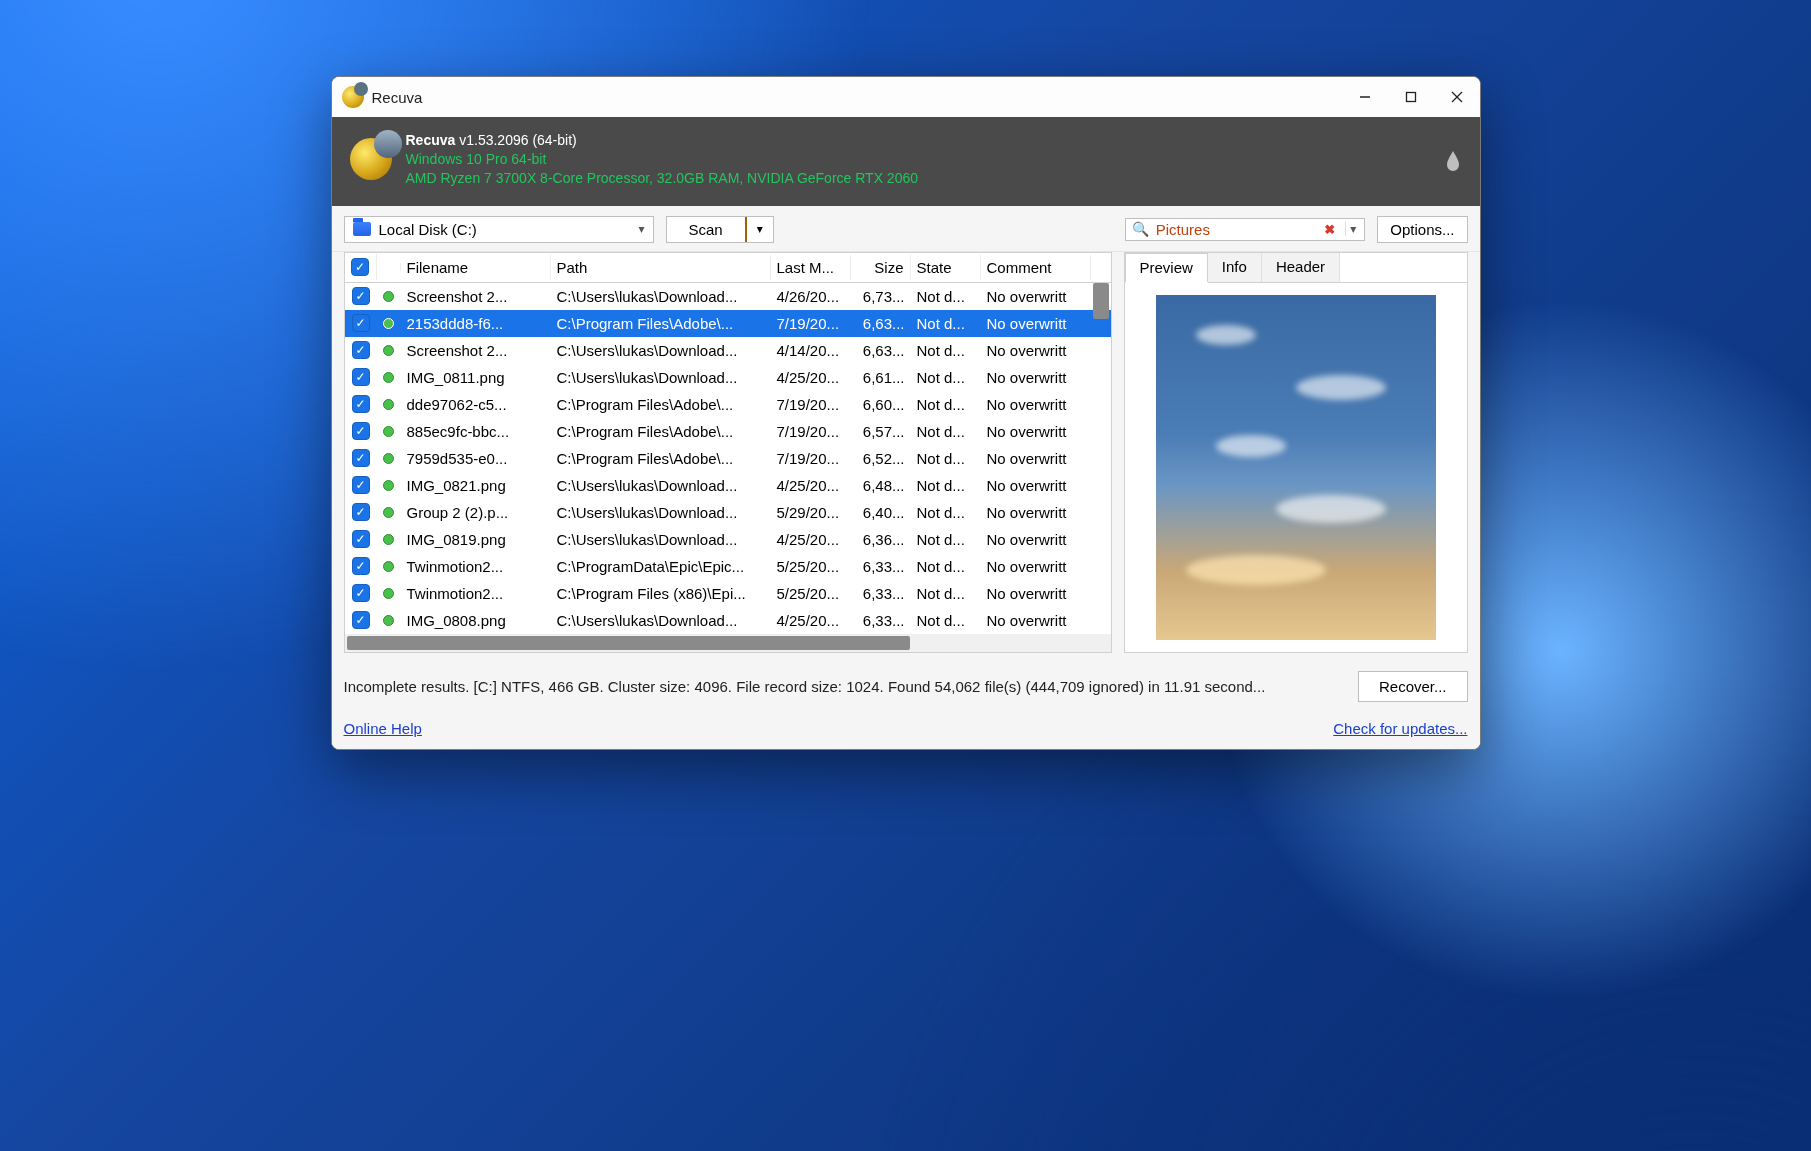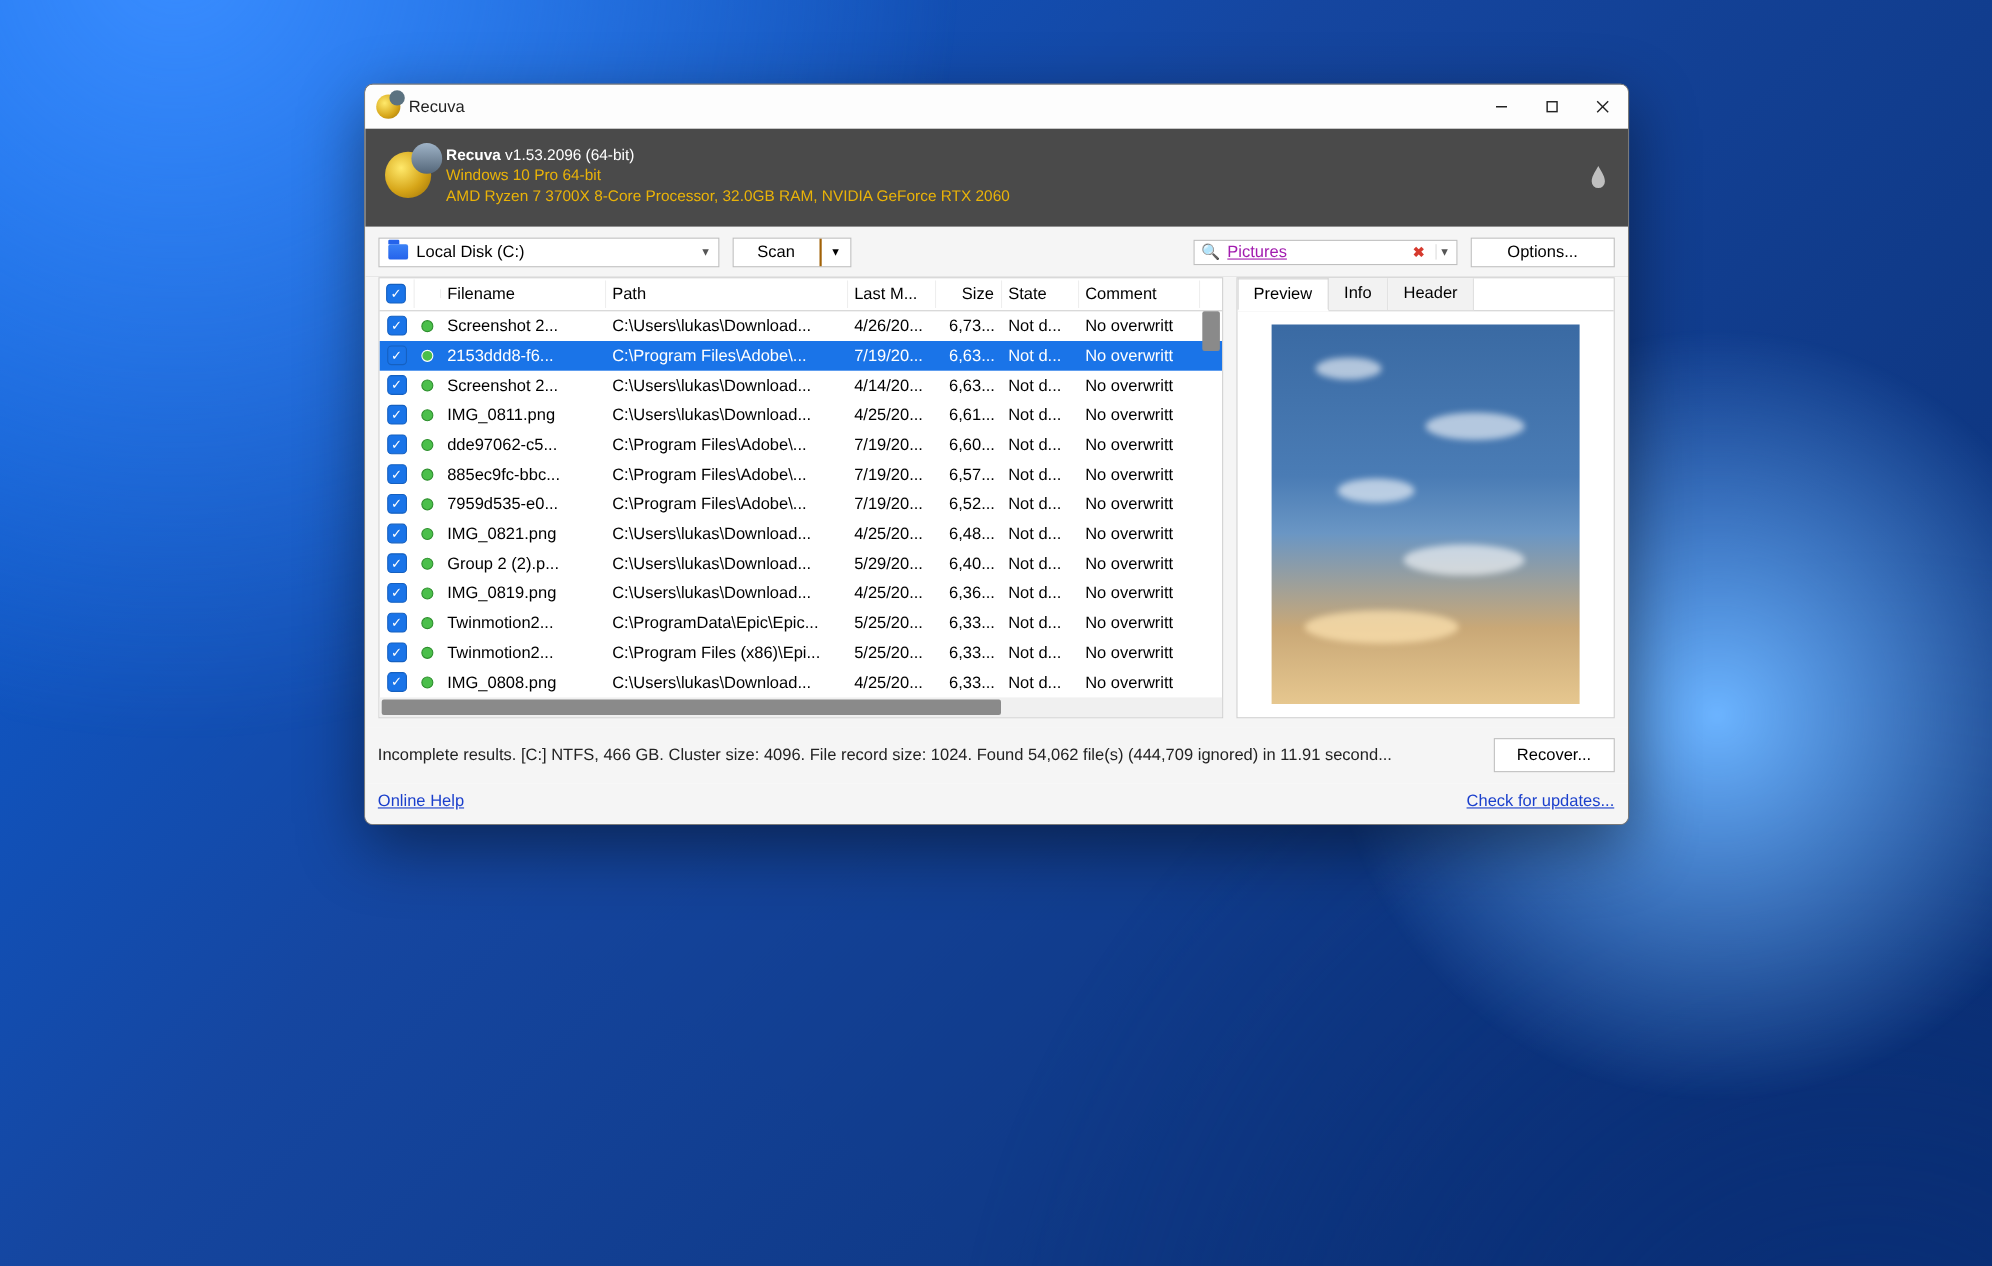--- a/index.html
+++ b/index.html
@@ -40,21 +40,21 @@
   
   .header-dark {
     background:#4a4a4a; color:#e8e8e8; padding: 14px 18px 18px 18px;
     display:flex; align-items:center; gap:14px; position:relative;
   }
   .hd-icon { width:42px; height:42px; background: radial-gradient(circle at 35% 35%, #ffe96b, #d6a518 55%, #9a6e06); border-radius:50%; position:relative; flex-shrink:0;}
   .hd-icon::after{ content:''; position:absolute; width:28px; height:28px; background:linear-gradient(#9fb3c7,#546679); border-radius:50%; top:-8px; right:-10px;}
   .hd-text { font-size:14px; line-height:1.35;}
   .hd-text .t1 { color:#fff;}
   .hd-text .t1 b { font-weight:600;}
-  .hd-text .t2, .hd-text .t3 { color:#eab308;}
+  .hd-text .t2, .hd-text .t3 { color:#22c55e;}
   .hd-drop { position:absolute; right:18px; top:50%; transform:translateY(-50%); width:18px; height:24px;}
   .hd-drop svg { width:100%; height:100%;}
 
   
   .toolbar {
     display:flex; align-items:center; gap:12px; padding:10px 12px 8px 12px;
     background:#f5f5f5; border-bottom:1px solid #e5e5e5;
   }
   .drive-select {
     display:flex; align-items:center; gap:20px; background:#fff; border:1px solid #bfbfbf;
@@ -68,25 +68,25 @@
     display:flex; align-items:stretch; border:1px solid #bfbfbf; background:#fff;
   }
   .scan-btn .main { padding: 4px 22px; font-size:15px; border-right:2px solid #a16207;}
   .scan-btn .dd { padding: 4px 10px; font-size:12px; display:flex; align-items:center;}
   .spacer { flex:1;}
   .filter-box {
     display:flex; align-items:center; background:#fff; border:1px solid #bfbfbf;
     padding: 2px 4px 2px 6px; width:240px; gap:6px; font-size:15px;
   }
   .filter-box .mag { color:#d08a00; font-size:14px;}
-  .filter-box .ftext { flex:1; color:#a21caf;text-decoration:underline;}
+  .filter-box .ftext { flex:1; color:#c2410c;}
   .filter-box .clear { color:#d63a2e; font-weight:bold; font-size:13px; padding:0 4px;}
   .filter-box .fchev { font-size:12px; color:#555; padding:0 4px; border-left:1px solid #ddd;}
   .options-btn {
-    background:#fff; border:1px solid #bfbfbf; padding:4px 32px; font-size:15px;
+    background:#fff; border:1px solid #bfbfbf; padding:4px 12px; font-size:15px;
   }
 
   
   .content {
     display:flex; gap:12px; padding: 0 12px 8px 12px; background:#f5f5f5;
   }
   .table-wrap {
     flex:1; background:#fff; border:1px solid #d0d0d0; font-size:15px;
     display:flex; flex-direction:column; min-width:0;
   }

